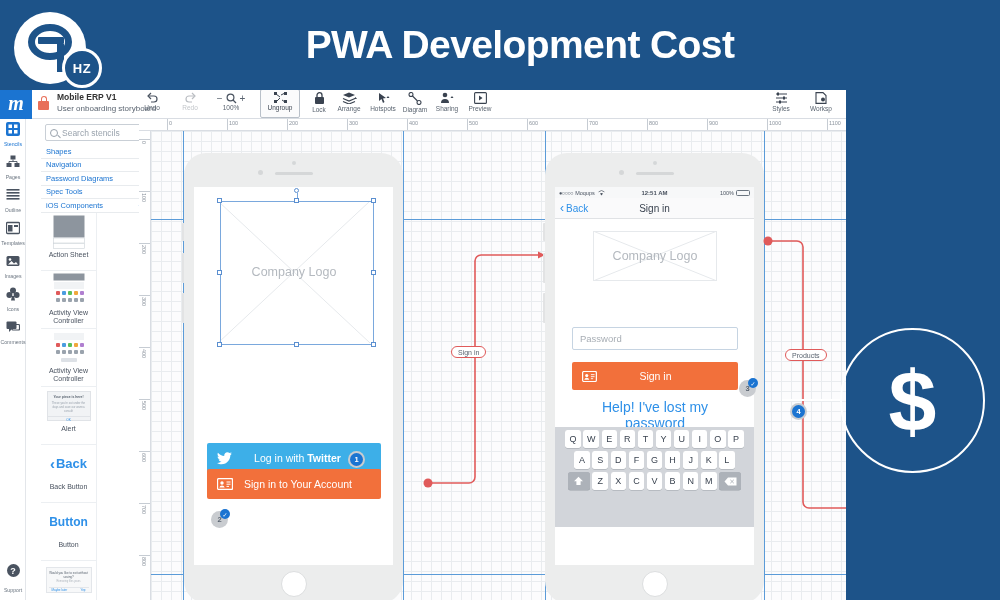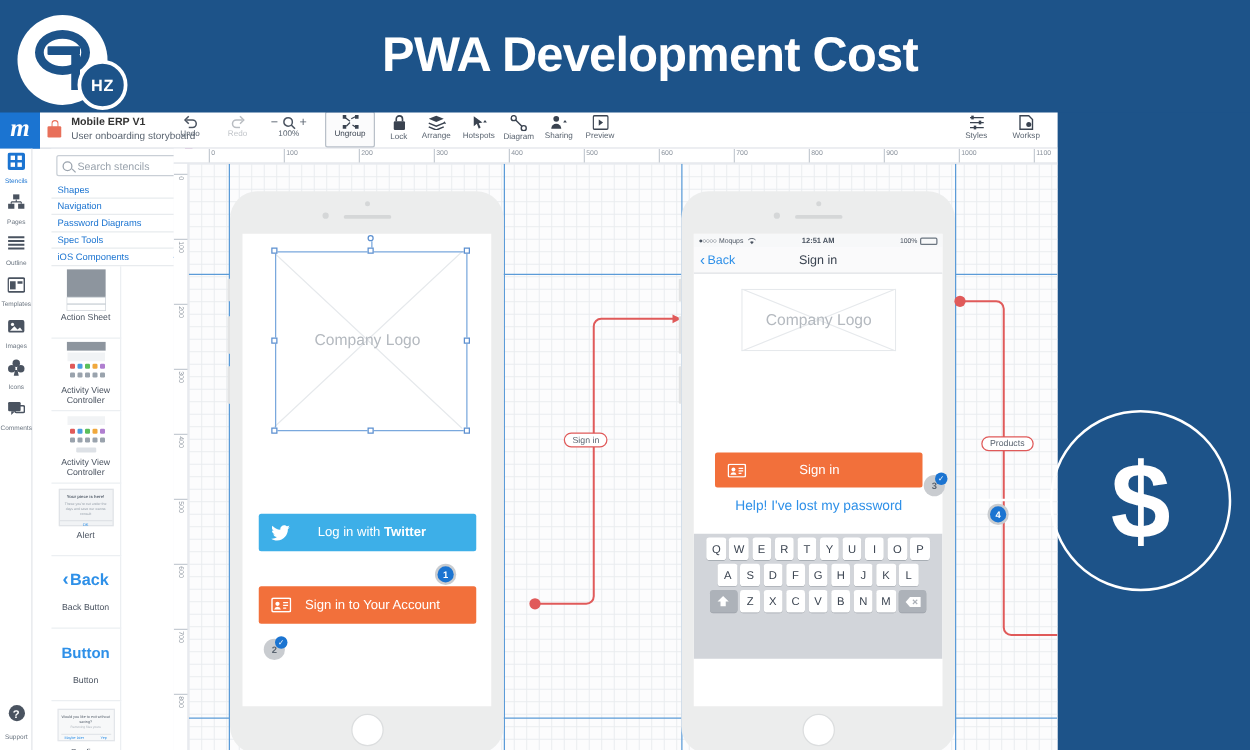--- a/index.html
+++ b/index.html
@@ -116,21 +116,21 @@
   .statusbar .battbox { width: 14px; height: 6px; border: 0.8px solid #6b7580; border-radius: 1.5px; padding: 1px; }
   .statusbar .battfill { width: 100%; height: 100%; background: #4a5360; }
   .navbar { position: absolute; left: 0; top: 11px; width: 100%; height: 21px; background: #fafafb; border-bottom: 1px solid #e0e2e5; display: flex; align-items: center; }
   .navbar .back { position: absolute; left: 5px; color: #2e90e8; font-size: 10px; display: flex; align-items: center; gap: 2px; cursor: pointer; }
   .navbar .chev { font-size: 12px; line-height: 10px; }
   .navbar .ttl { width: 100%; text-align: center; font-size: 10px; color: #3a4350; }
   .field { position: absolute; background: #fff; border: 1px solid #c6d4e2; border-radius: 2px; display: flex; align-items: center; padding-left: 7px; font-size: 9.5px; color: #a8aeb5; }
   .signin-btn { position: absolute; background: #f2703b; border-radius: 2px; display: flex; align-items: center; padding: 0 10px; cursor: pointer; }
   .signin-btn .ico { width: 14px; height: 11px; flex: none; }
   .signin-btn .t { flex: 1; text-align: center; color: #fff; font-size: 10.5px; padding-right: 14px; }
-  .lostpw { position: absolute; text-align: center; font-size: 11px; color: #2e90e8; cursor: pointer; }
+  .lostpw { position: absolute; text-align: center; font-size: 14px; color: #2e90e8; cursor: pointer; }
 
   
   .kbd { position: absolute; background: #d2d5da; padding: 3px 2px; }
   .krow { display: flex; justify-content: center; gap: 2.6px; margin-bottom: 3px; }
   .key { width: 15.5px; height: 18px; background: #fff; border-radius: 2.5px; display: flex; align-items: center; justify-content: center;
          font-size: 9px; color: #3a4350; box-shadow: 0 0.5px 0 #9ba1a8; cursor: pointer; }
   .key.grey { background: #adb2b9; }
   .key.w2 { width: 22px; }
   .key.space { width: 66px; font-size: 7.5px; color: #5a6470; }
   .key.ret { width: 36px; font-size: 7.5px; color: #4a5360; background: #adb2b9; }
@@ -705,21 +705,21 @@
         <div class="screen" style="left:10px; top:34px; width:199px; height:378px">
 
           <div class="logo-ph" style="left:24px; top:14px; width:152px; height:142px">
             <svg class="x1" viewBox="0 0 152 142" preserveAspectRatio="none">
                 <path d="M0 0 L152 142 M152 0 L0 142" stroke="#e6e9ec" stroke-width="1"></path>
               </svg>
             <div class="ltxt">Company Logo</div>
           </div>
 
 
-          <div class="sbtn-row" style="left:13px; top:224px; width:174px; height:30px; background:#3dafe8">
+          <div class="sbtn-row" style="left:13px; top:256px; width:174px; height:30px; background:#3dafe8">
             <svg class="ico" viewBox="0 0 16 14">
                 <path d="M16 1.7 c-0.6 0.3-1.2 0.4-1.9 0.5 0.7-0.4 1.2-1 1.4-1.8 -0.6 0.4-1.3 0.6-2.1 0.8 -0.6-0.6-1.5-1-2.4-1 -1.8 0-3.3 1.5-3.3 3.3 0 0.3 0 0.5 0.1 0.7 -2.7-0.1-5.2-1.4-6.8-3.4 -0.3 0.5-0.4 1-0.4 1.7 0 1.1 0.6 2.1 1.5 2.7 -0.5 0-1-0.2-1.5-0.4 0 1.6 1.1 2.9 2.6 3.2 -0.3 0.1-0.6 0.1-0.9 0.1 -0.2 0-0.4 0-0.6-0.1 0.4 1.3 1.6 2.3 3.1 2.3 -1.1 0.9-2.6 1.4-4.1 1.4 -0.3 0-0.5 0-0.8 0 1.5 0.9 3.2 1.5 5 1.5 6 0 9.3-5 9.3-9.3 0-0.1 0-0.3 0-0.4 0.7-0.5 1.2-1.1 1.6-1.8 z" fill="#fff"></path>
               </svg>
             <span class="btxt"><span>Log in with </span><b>Twitter</b></span>
           </div>
 
           <div class="sbtn-row" style="left:13px; top:282px; width:174px; height:30px; background:#f2703b">
             <svg class="ico" viewBox="0 0 16 12" style="width:16px;height:12px">
                 <rect x="0.5" y="0.5" width="15" height="11" rx="1.3" fill="none" stroke="#fff" stroke-width="1.3"></rect>
                 <circle cx="5" cy="5" r="1.7" fill="#fff"></circle>
@@ -792,20 +792,23 @@
           </div>
 
           <div class="logo-ph" style="left:38px; top:44px; width:124px; height:50px">
             <svg class="x1" viewBox="0 0 124 50" preserveAspectRatio="none">
                 <rect x="0.5" y="0.5" width="123" height="49" fill="none" stroke="#e6e9ec"></rect>
                 <path d="M0 0 L124 50 M124 0 L0 50" stroke="#e6e9ec" stroke-width="1"></path>
               </svg>
             <div class="ltxt">Company Logo</div>
           </div>
 
+          <div class="field" style="left:17px; top:140px; width:166px; height:23px">
+            <span>Password</span>
+          </div>
 
           <div class="signin-btn" style="left:17px; top:175px; width:166px; height:28px">
             <svg class="ico" viewBox="0 0 16 12" style="width:15px;height:11px">
                 <rect x="0.5" y="0.5" width="15" height="11" rx="1.3" fill="none" stroke="#fff" stroke-width="1.3"></rect>
                 <circle cx="5" cy="5" r="1.7" fill="#fff"></circle>
                 <path d="M2.3 9.5 a2.8 2.8 0 0 1 5.4 0 z" fill="#fff"></path>
                 <path d="M9.5 4 h4 M9.5 6.2 h4 M9.5 8.4 h2.5" stroke="#fff" stroke-width="1"></path>
               </svg>
             <span class="t">Sign in</span>
           </div>

